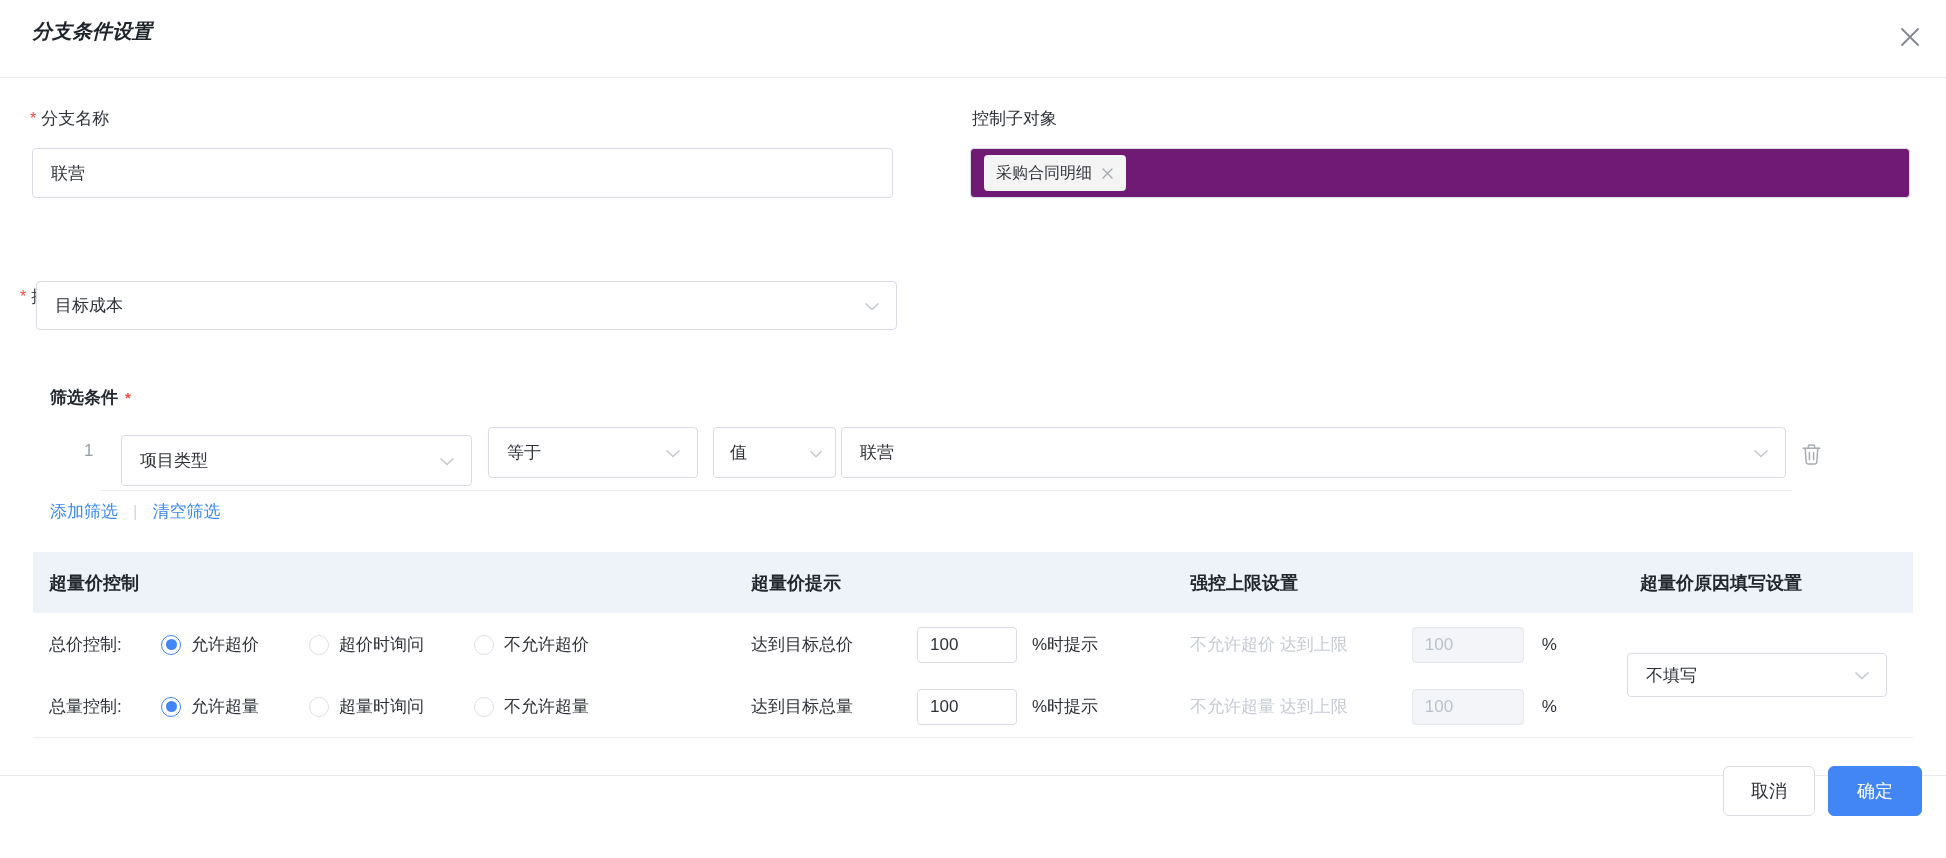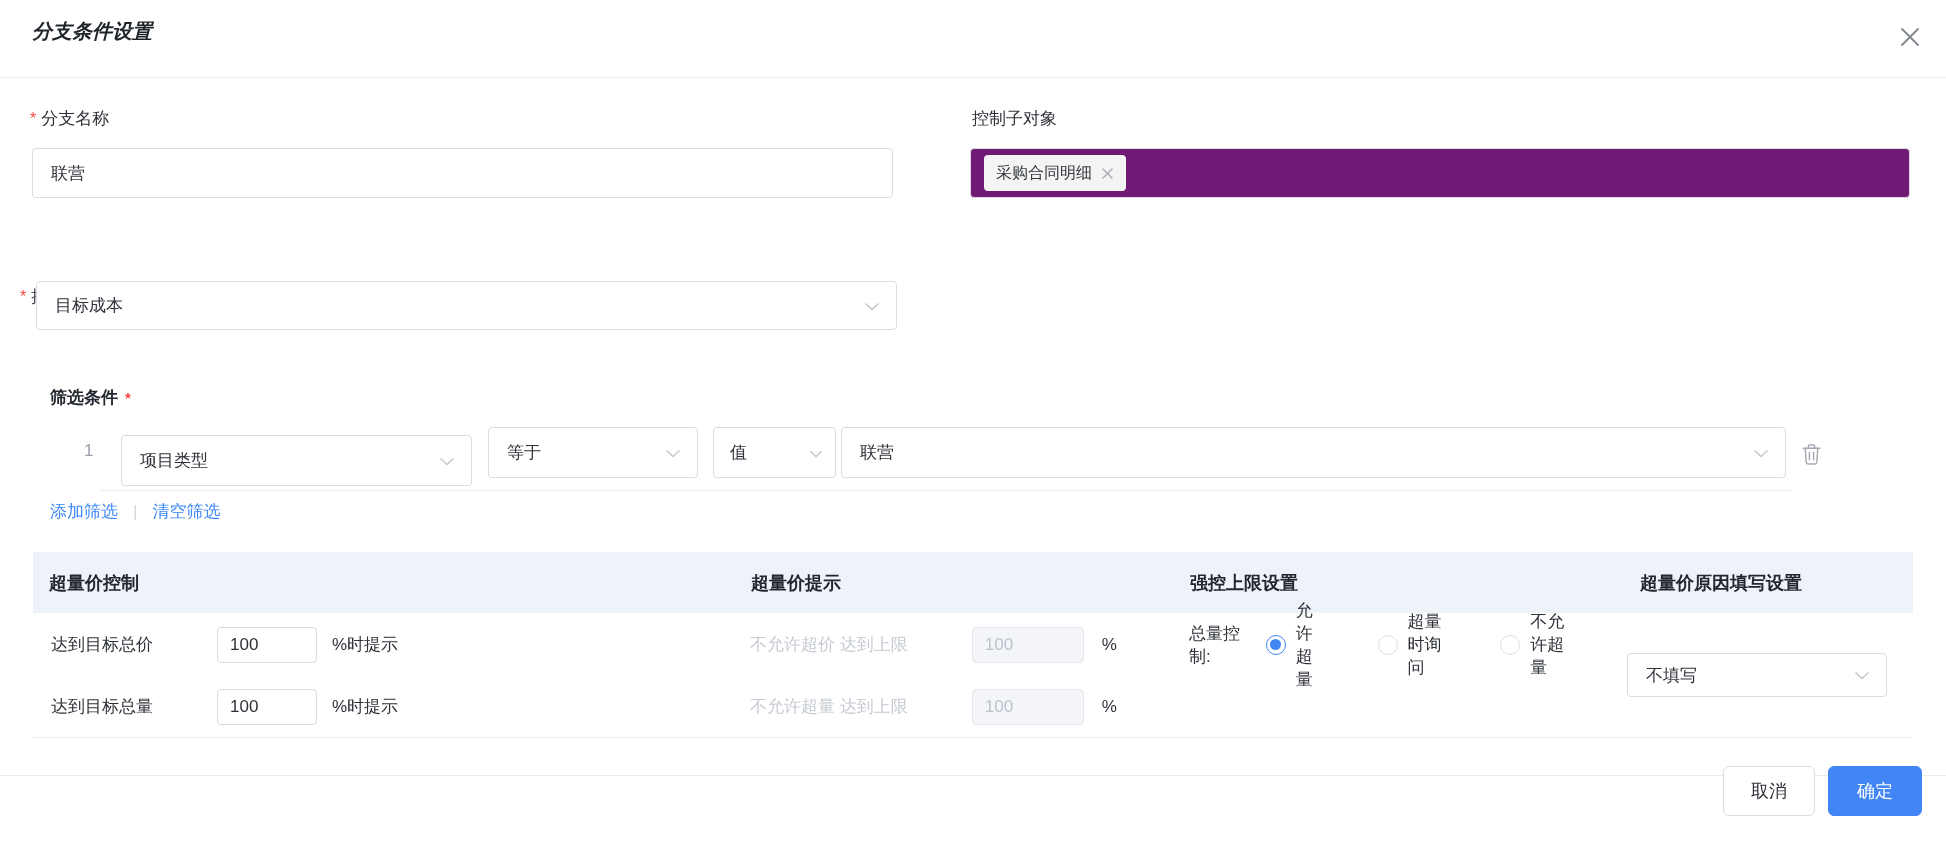--- a/index.html
+++ b/index.html
@@ -169,20 +169,35 @@
     <span class="link-sep">|</span>
     <a class="link">清空筛选</a>
   </div>
 
   <div class="ctl-table">
     <div class="th c1">超量价控制</div>
     <div class="th c2">超量价提示</div>
     <div class="th c3">强控上限设置</div>
     <div class="th c4">超量价原因填写设置</div>
 
+    <div class="cell c1">
+      <span class="row-label">总价控制:</span>
+      <span class="opt">
+        <span class="radio checked"></span>
+        <span>允许超价</span>
+      </span>
+      <span class="opt">
+        <span class="radio"></span>
+        <span>超价时询问</span>
+      </span>
+      <span class="opt">
+        <span class="radio"></span>
+        <span>不允许超价</span>
+      </span>
+    </div>
     <div class="cell c2">
       <span>达到目标总价</span>
       <input class="num-input" value="100" style="">
       <span class="suffix">%时提示</span>
     </div>
     <div class="cell c3">
       <span class="dim">不允许超价 达到上限</span>
       <input class="num-input disabled" disabled="" value="100" style="">
       <span class="pct">%</span>
     </div>

